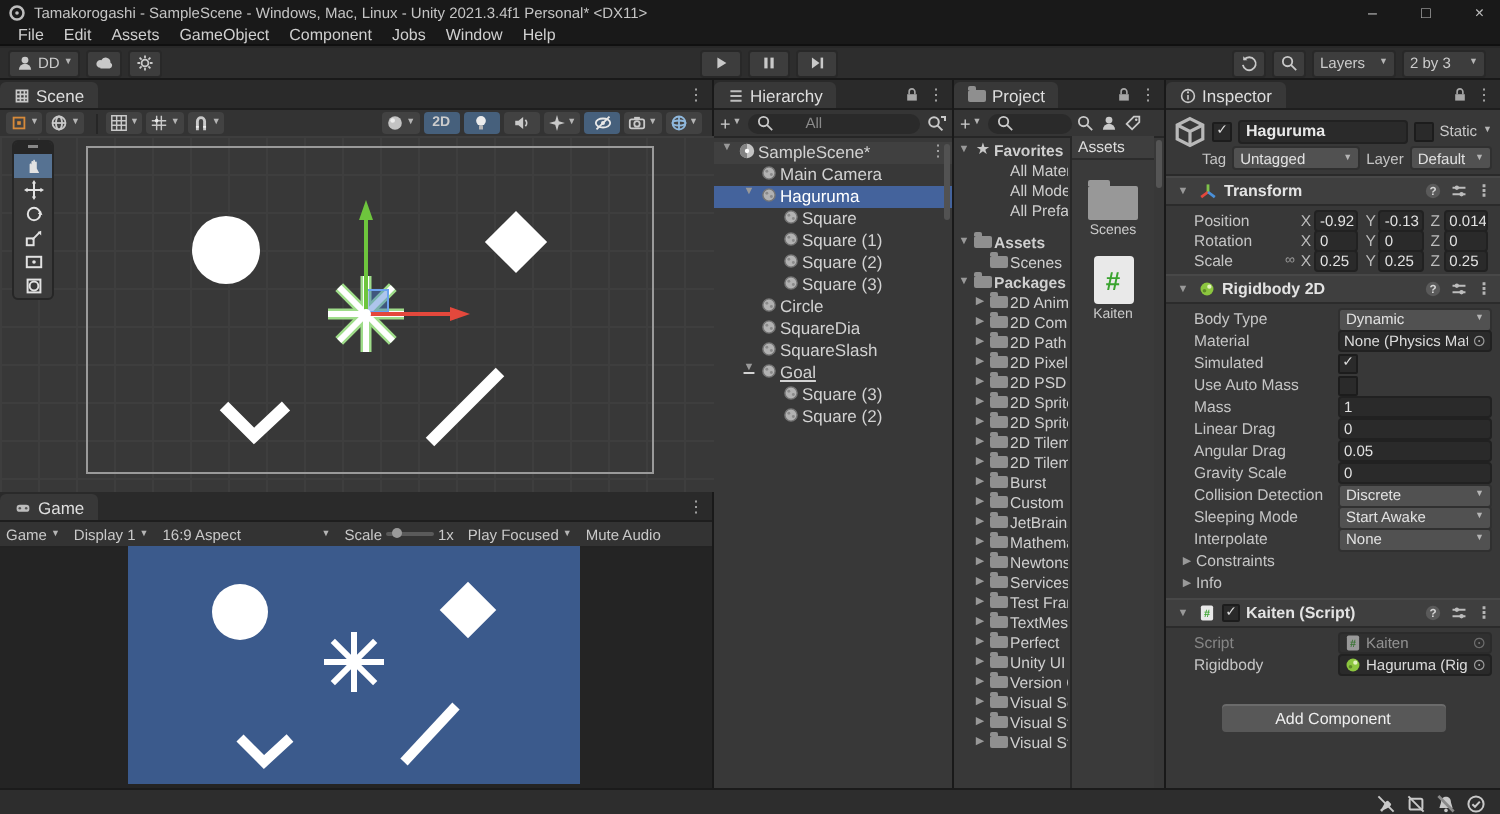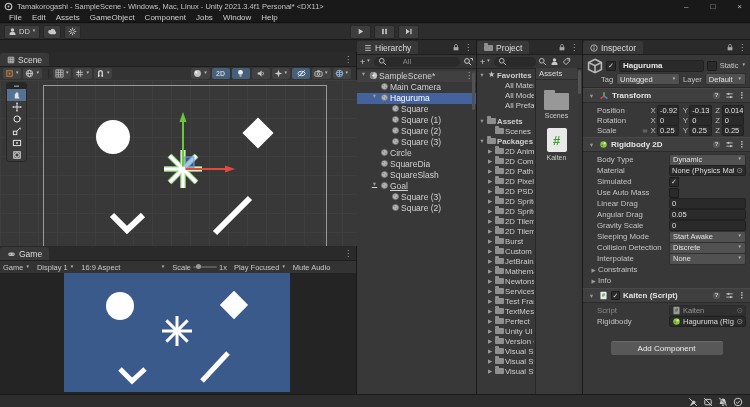--- a/index.html
+++ b/index.html
@@ -24,21 +24,21 @@
   .ddbtn{min-width:34px;justify-content:space-between}
   
   .panel{position:absolute;background:#383838;box-sizing:border-box}
   .tabbar{height:14px;background:#2a2a2a;border-bottom:1px solid #1e1e1e;display:flex;align-items:stretch}
   .tab{background:#383838;padding:0 7px;display:flex;align-items:center;gap:3px;font-size:8.5px;color:#dedede;
        border-radius:3px 3px 0 0;margin-top:1px}
   .tabbar .spacer{flex:1}
   .tabicons{display:flex;align-items:center;gap:4px;padding-right:4px;color:#aaa}
   .kebab{color:#b5b5b5;font-size:8px;cursor:default}
   
-  #scene-panel{left:0;top:52px;width:357px;height:206px;border-right:1px solid #191919}
+  #scene-panel{left:0;top:40px;width:357px;height:206px;border-right:1px solid #191919}
   .minitb{height:14px;background:#333;border-bottom:1px solid #232323;display:flex;align-items:center;padding:0 3px;box-sizing:border-box}
   .mbtn{background:#424242;border-radius:2px;height:11px;min-width:14px;display:inline-flex;align-items:center;
         justify-content:center;gap:1px;padding:0 2px;margin-right:2px;font-size:7px;font-weight:bold;color:#ccc}
   .mbtn.active{background:#46607c}
   .sep{width:1px;height:10px;background:#262626;margin:0 4px}
   #scene-content{position:absolute;left:0;top:28px;width:357px;height:178px;overflow:hidden;background:#383838;
       background-image:linear-gradient(#3e3e3e 1px,transparent 1px),linear-gradient(90deg,#3e3e3e 1px,transparent 1px);
       background-size:19px 19px}
   #cam-rect{position:absolute;left:43px;top:5px;width:282px;height:162px;border:1px solid #9a9a9a}
   #toolpalette{position:absolute;left:6px;top:2px;width:19px;background:#3b3b3b;border:1px solid #262626;border-radius:3px;overflow:hidden}
@@ -191,20 +191,46 @@
       </span>
       <span class="tbtn" style="width: 13px;">
         <span style="display: inline-flex;">
           <svg width="9" height="9" viewBox="0 0 10 10">
             <path d="M2.2 2l4.2 3-4.2 3Z" fill="#c9c9c9"></path>
             <rect x="7" y="2" width="1.4" height="6" fill="#c9c9c9"></rect>
           </svg>
         </span>
       </span>
     </span>
+  <span id="tb-right">
+    <span class="tbtn">
+        <span style="display: inline-flex;">
+          <svg width="9" height="9" viewBox="0 0 10 10">
+            <path d="M2.3 3.2A3.6 3.6 0 1 1 1.6 6" stroke="#c9c9c9" fill="none" stroke-width="1"></path>
+            <path d="M1.8 1.2v2.3h2.3Z" fill="#c9c9c9"></path>
+          </svg>
+        </span>
+      </span>
+    <span class="tbtn">
+        <span style="display: inline-flex;">
+          <svg width="9" height="9" viewBox="0 0 10 10">
+            <circle cx="4.2" cy="4.2" r="2.6" stroke="#c9c9c9" fill="none" stroke-width="1"></circle>
+            <line x1="6.2" y1="6.2" x2="9" y2="9" stroke="#c9c9c9"></line>
+          </svg>
+        </span>
+      </span>
+    <span class="tbtn ddbtn">
+        <span>Layers</span>
+        <span class="dd">▼</span>
+      </span>
+    <span class="tbtn ddbtn">
+        <span>2 by 3</span>
+        <span class="dd">▼</span>
+      </span>
+  </span>
 </div>
 
 <div class="panel" id="scene-panel">
   <div class="tabbar">
     <div class="tab">
       <span style="display: inline-flex;">
           <svg width="8" height="8" viewBox="0 0 10 10">
             <path d="M1.5 1.5h7v7h-7Z M1.5 4h7 M1.5 6.5h7 M4 1.5v7 M6.5 1.5v7" stroke="#c9c9c9" fill="none" stroke-width="1"></path>
           </svg>
         </span>
@@ -1123,51 +1149,57 @@
           <span class="chk">✓</span>
         </span>
       </div>
       <div class="irow">
         <span class="ilabel">Use Auto Mass</span>
         <span class="ctrl">
           <span class="chk"></span>
         </span>
       </div>
       <div class="irow">
+        <span class="ilabel">Mass</span>
+        <span class="ctrl">
+          <span class="field">1</span>
+        </span>
+      </div>
+      <div class="irow">
         <span class="ilabel">Linear Drag</span>
         <span class="ctrl">
           <span class="field">0</span>
         </span>
       </div>
       <div class="irow">
         <span class="ilabel">Angular Drag</span>
         <span class="ctrl">
           <span class="field">0.05</span>
         </span>
       </div>
       <div class="irow">
         <span class="ilabel">Gravity Scale</span>
         <span class="ctrl">
           <span class="field">0</span>
+        </span>
+      </div>
+      <div class="irow">
+        <span class="ilabel">Collision Detection</span>
+        <span class="ctrl">
+          <span class="dropdown" style="flex: 1 1 0%;">
+            <span>Discrete</span>
+            <span class="dd">▼</span>
+          </span>
         </span>
       </div>
       <div class="irow">
         <span class="ilabel">Sleeping Mode</span>
         <span class="ctrl">
           <span class="dropdown" style="flex: 1 1 0%;">
             <span>Start Awake</span>
-            <span class="dd">▼</span>
-          </span>
-        </span>
-      </div>
-      <div class="irow">
-        <span class="ilabel">Collision Detection</span>
-        <span class="ctrl">
-          <span class="dropdown" style="flex: 1 1 0%;">
-            <span>Discrete</span>
             <span class="dd">▼</span>
           </span>
         </span>
       </div>
       <div class="irow">
         <span class="ilabel">Interpolate</span>
         <span class="ctrl">
           <span class="dropdown" style="flex: 1 1 0%;">
             <span>None</span>
             <span class="dd">▼</span>

